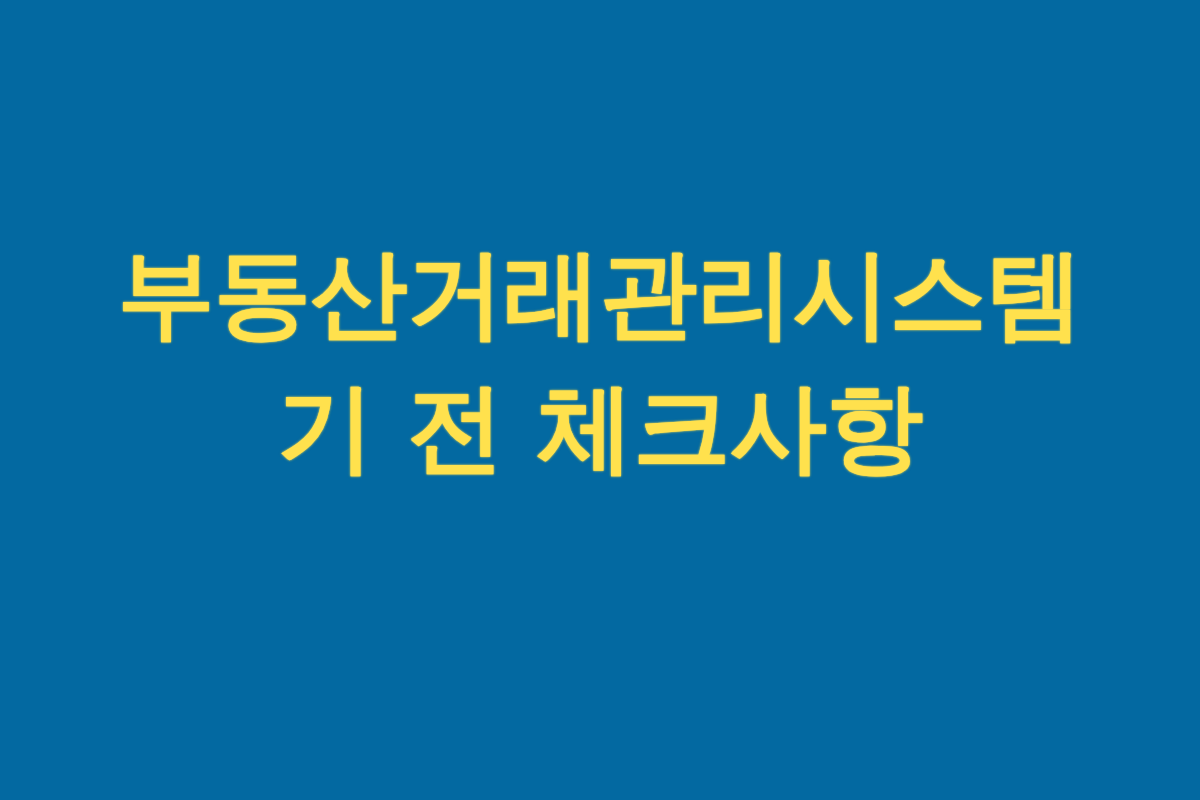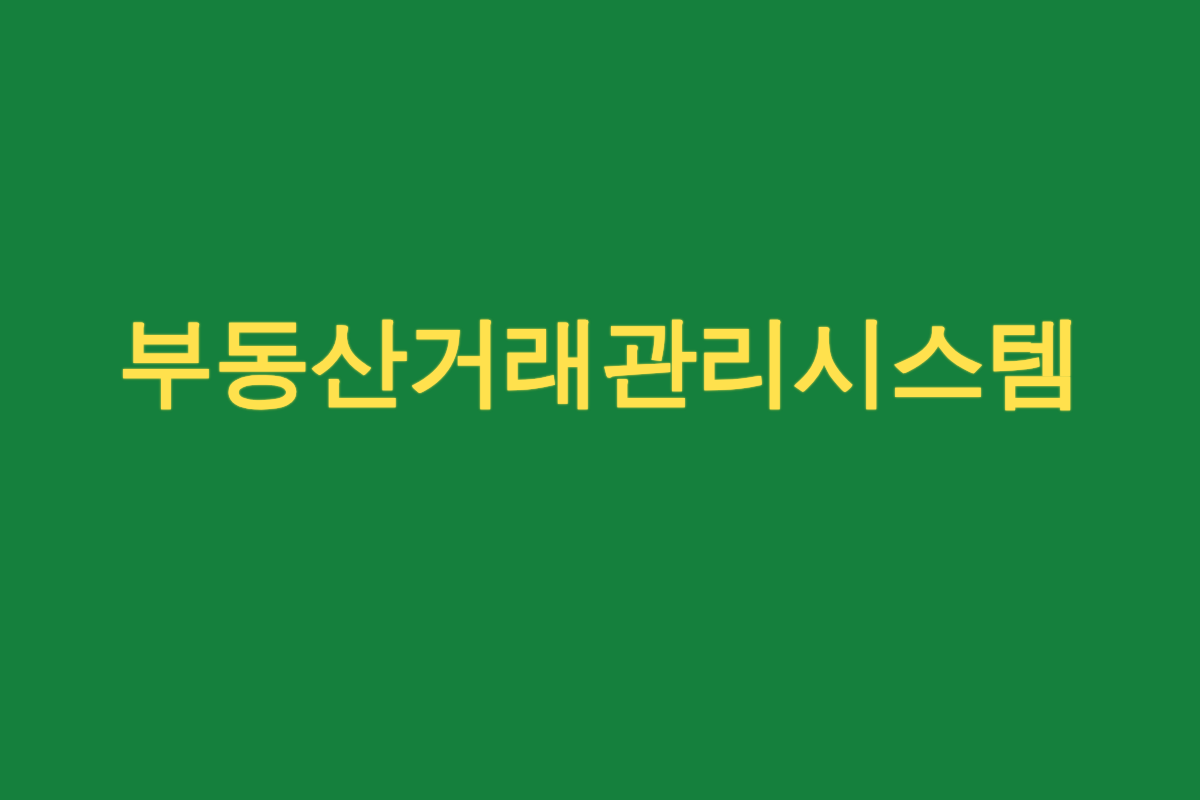--- a/index.html
+++ b/index.html
@@ -47,23 +47,24 @@
   
   #title-block .title-line {
     text-shadow:
       0 0 1.5px #FFE14D,
       0 0 3px rgba(255, 225, 77, 0.55);
   }
 </style>
 </head>
 <body>
 
-<div id="banner-card" style="background: #15803d;">
+<div id="banner-card" style="background: #0369a1;">
 
   <div id="title-block">
 
     <span class="title-line" style="color: rgb(255, 225, 77);">부동산거래관리시스템</span>
 
 
+    <span class="title-line" style="color: rgb(255, 225, 77);">기 전 체크사항</span>
 
   </div>
 
 </div>
 
 </body></html>

